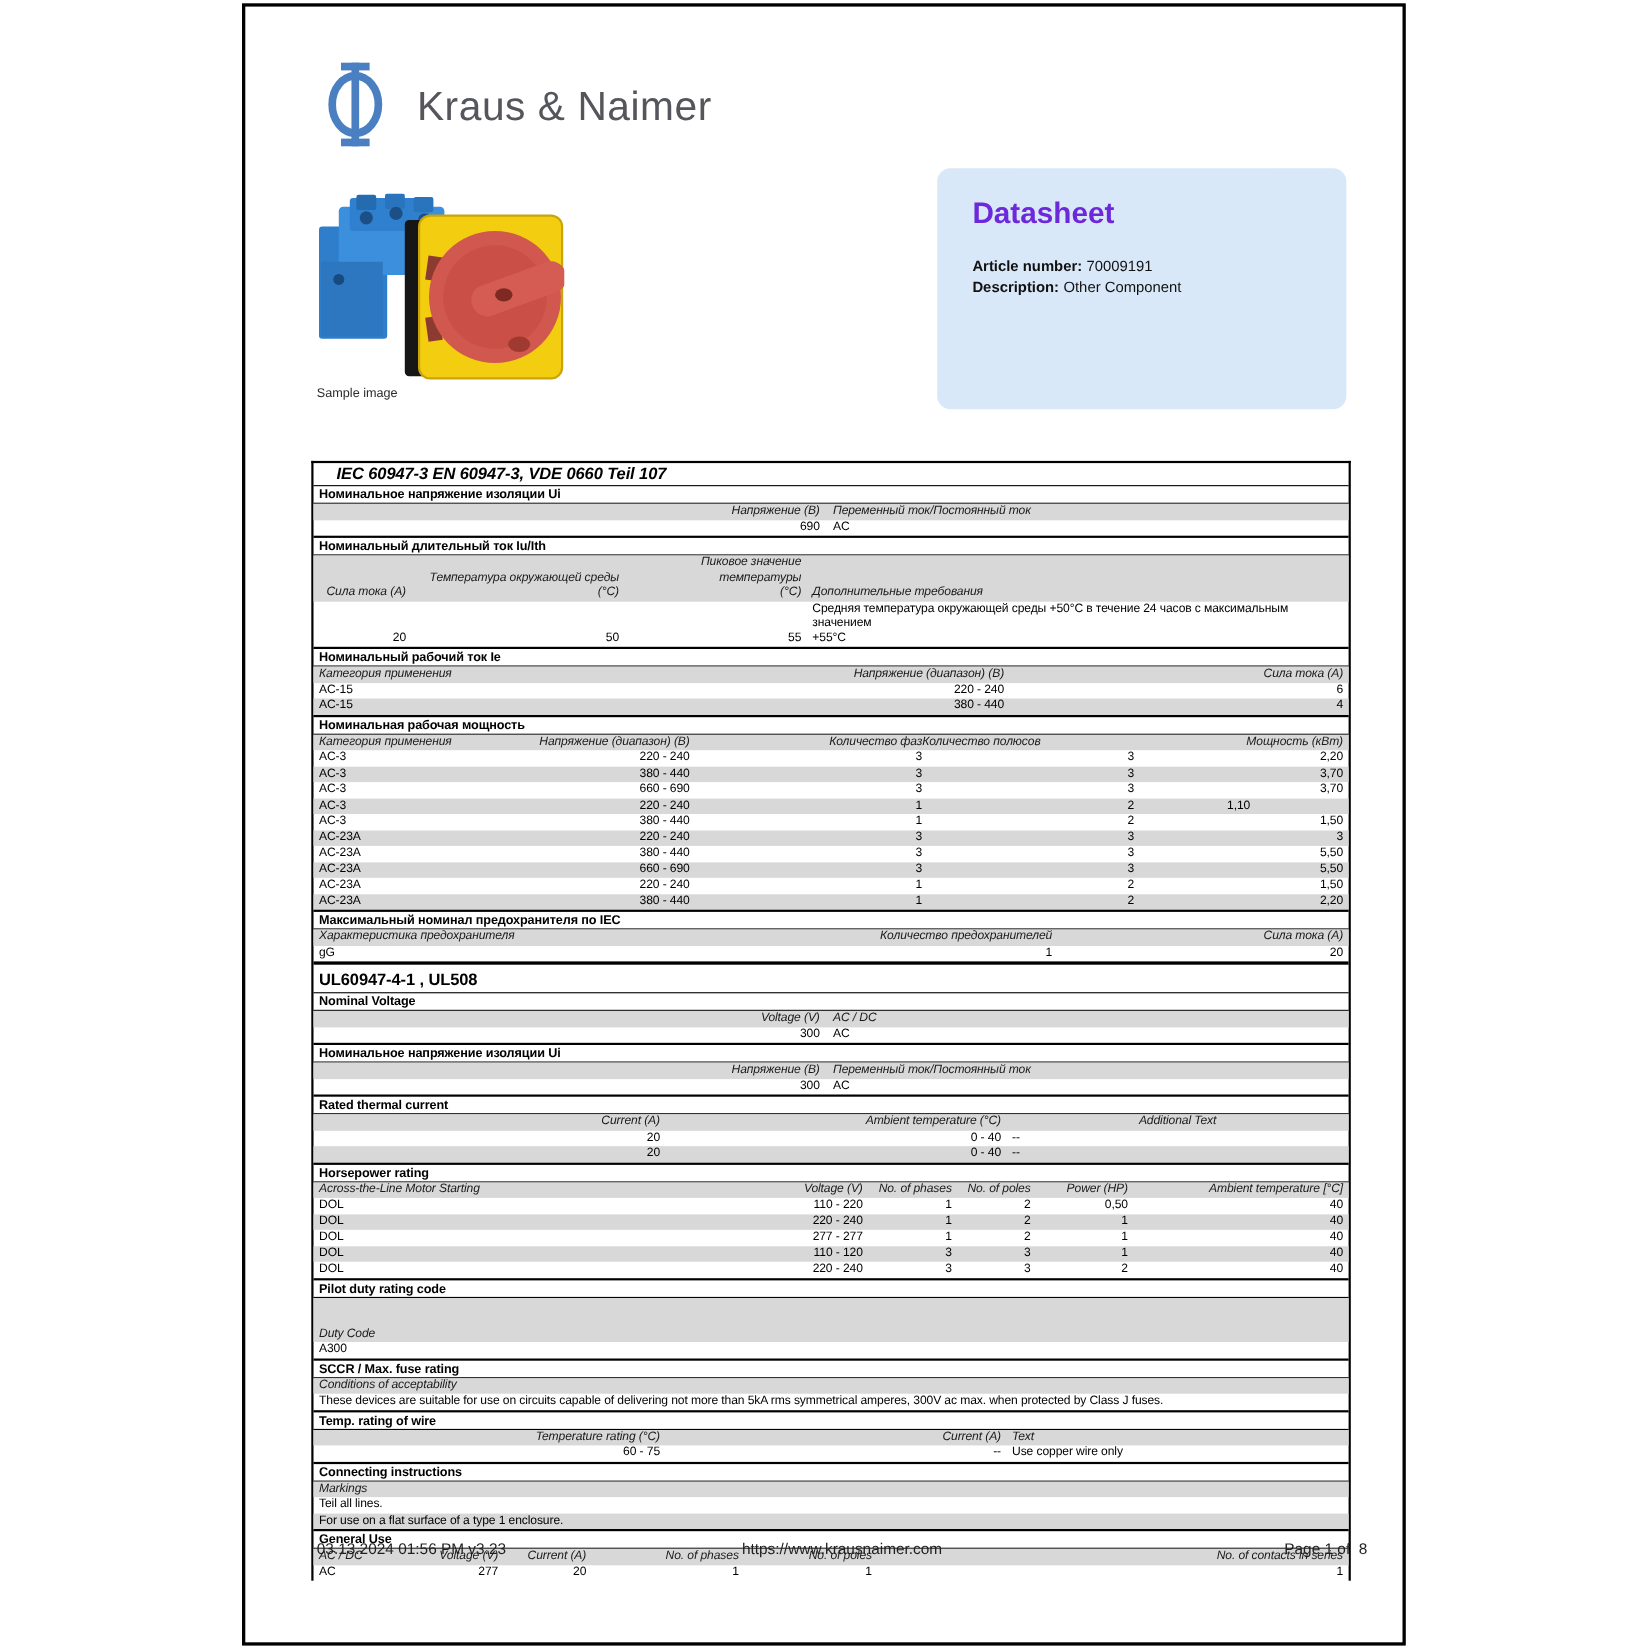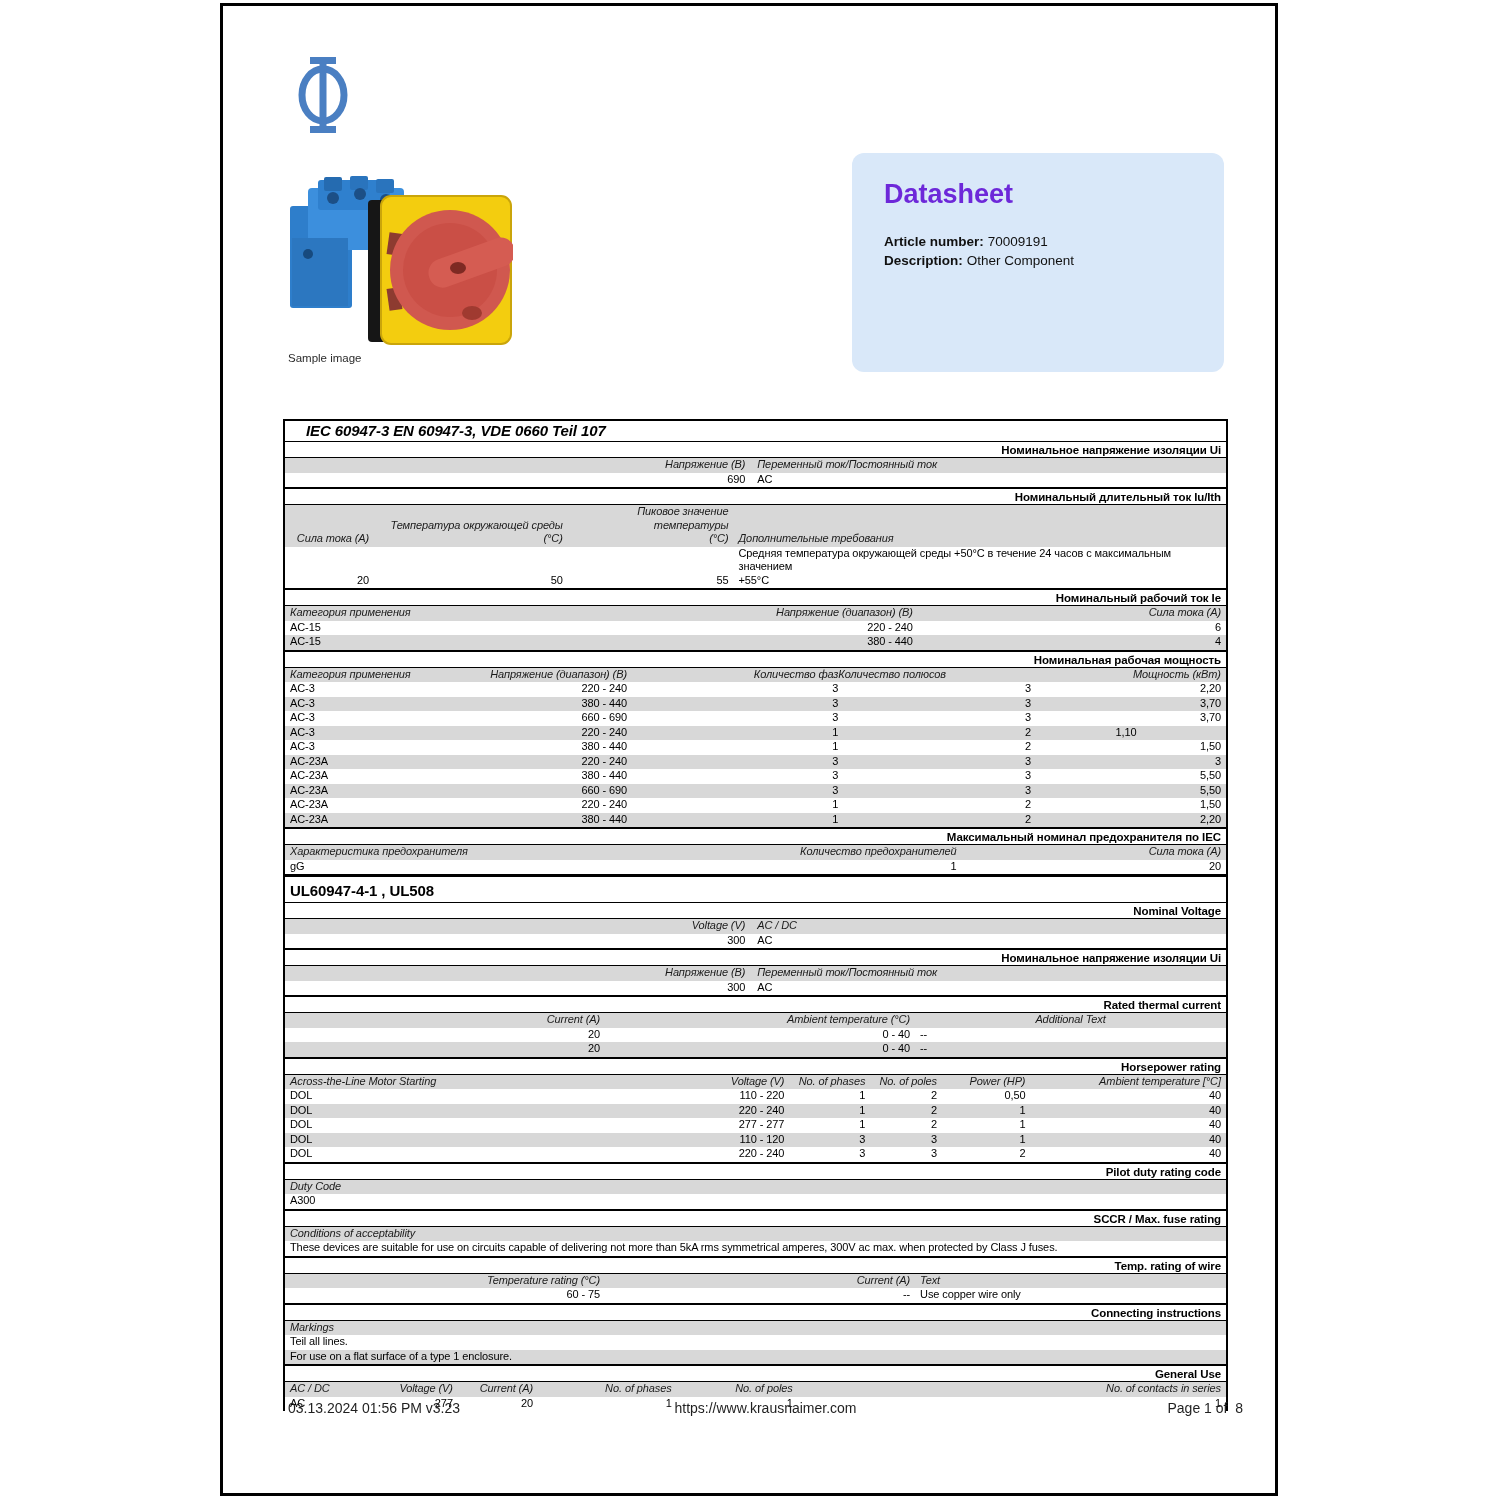--- a/index.html
+++ b/index.html
@@ -22,21 +22,21 @@
   .info-title { font-size: 27px; font-weight: bold; color: #6d28d9; margin-bottom: 22px; }
   .info-line { font-size: 13.5px; color: #111; line-height: 19px; }
   .info-line b { font-weight: bold; }
   .info-line .val { margin-left: 4px; }
 
   
   .spec-table { position: absolute; left: 60px; top: 413px; width: 945px;
                 border: 2px solid #000; border-bottom: none;
                 font-size: 11px; letter-spacing: -0.1px; color: #000; }
   .t-title { font-weight: bold; font-size: 11.5px; line-height: 14px; padding: 1px 5px 0;
-             border-top: 2px solid #000; border-bottom: 1px solid #000; text-align: right; }
+             border-top: 2px solid #000; border-bottom: 1px solid #000; }
   .t-main-title { font-weight: bold; font-size: 15px; line-height: 18px; padding: 5px 5px 2px;
                   border-top: 3px solid #000; border-bottom: 1px solid #000; }
   .t-main-title.first { border-top: none; padding: 1px 21px 1px; font-style: italic; }
   .no-top { border-top: none !important; }
   .t-row { display: flex; align-items: flex-end; padding: 0 5px; min-height: 14.5px; }
   .t-header { background: #d8d8d8; font-style: italic; color: #1a1a1a; }
   .t-data.shaded { background: #d8d8d8; }
   .t-cell { white-space: pre-line; line-height: 13.5px; padding-bottom: 1px; }
 
   
@@ -50,20 +50,21 @@
 
 <div class="page">
 
   <div class="logo">
     <svg width="52" height="82" viewBox="0 0 52 82">
       <ellipse cx="26" cy="41" rx="21" ry="26" fill="none" stroke="#4a7fc2" stroke-width="7"></ellipse>
       <rect x="22.5" y="3" width="7" height="76" fill="#4a7fc2"></rect>
       <rect x="13" y="3" width="26" height="7" fill="#4a7fc2"></rect>
       <rect x="13" y="72" width="26" height="7" fill="#4a7fc2"></rect>
     </svg>
+    <span class="brand">Kraus &amp; Naimer</span>
   </div>
 
   <div class="product">
     <svg width="225" height="172" viewBox="0 0 225 172">
       <g>
         <rect x="2" y="30" width="62" height="102" rx="3" fill="#2e7ecb"></rect>
         <rect x="20" y="12" width="96" height="62" rx="4" fill="#3c8fdd"></rect>
         <rect x="30" y="4" width="72" height="30" rx="3" fill="#2f80ce"></rect>
         <rect x="36" y="1" width="18" height="14" rx="2" fill="#256bb0"></rect>
         <rect x="62" y="0" width="18" height="14" rx="2" fill="#2a74bd"></rect>
@@ -310,21 +311,21 @@
       <div class="t-row t-data">
         <span class="t-cell" style="flex: 0 0 30%; text-align: left;">DOL</span>
         <span class="t-cell" style="flex: 0 0 23.1%; text-align: right;">220 - 240</span>
         <span class="t-cell" style="flex: 0 0 8.7%; text-align: right;">3</span>
         <span class="t-cell" style="flex: 0 0 7.7%; text-align: right;">3</span>
         <span class="t-cell" style="flex: 0 0 9.5%; text-align: right;">2</span>
         <span class="t-cell" style="flex: 0 0 21%; text-align: right;">40</span>
       </div>
       <div class="t-title">Pilot duty rating code</div>
       <div class="t-row t-header">
-        <span class="t-cell" style="flex: 0 0 100%; text-align: left;">Duty Code</span>
+        <span class="t-cell" style="flex: 0 0 100%; text-align: left; margin-top: 26px;">Duty Code</span>
       </div>
       <div class="t-row t-data">
         <span class="t-cell" style="flex: 0 0 100%; text-align: left;">A300</span>
       </div>
       <div class="t-title">SCCR / Max. fuse rating</div>
       <div class="t-row t-header">
         <span class="t-cell" style="flex: 0 0 100%; text-align: left;">Conditions of acceptability</span>
       </div>
       <div class="t-row t-data">
         <span class="t-cell" style="flex: 0 0 100%; text-align: left;">These devices are suitable for use on circuits capable of delivering not more than 5kA rms symmetrical amperes, 300V ac max. when protected by Class J fuses.</span>

